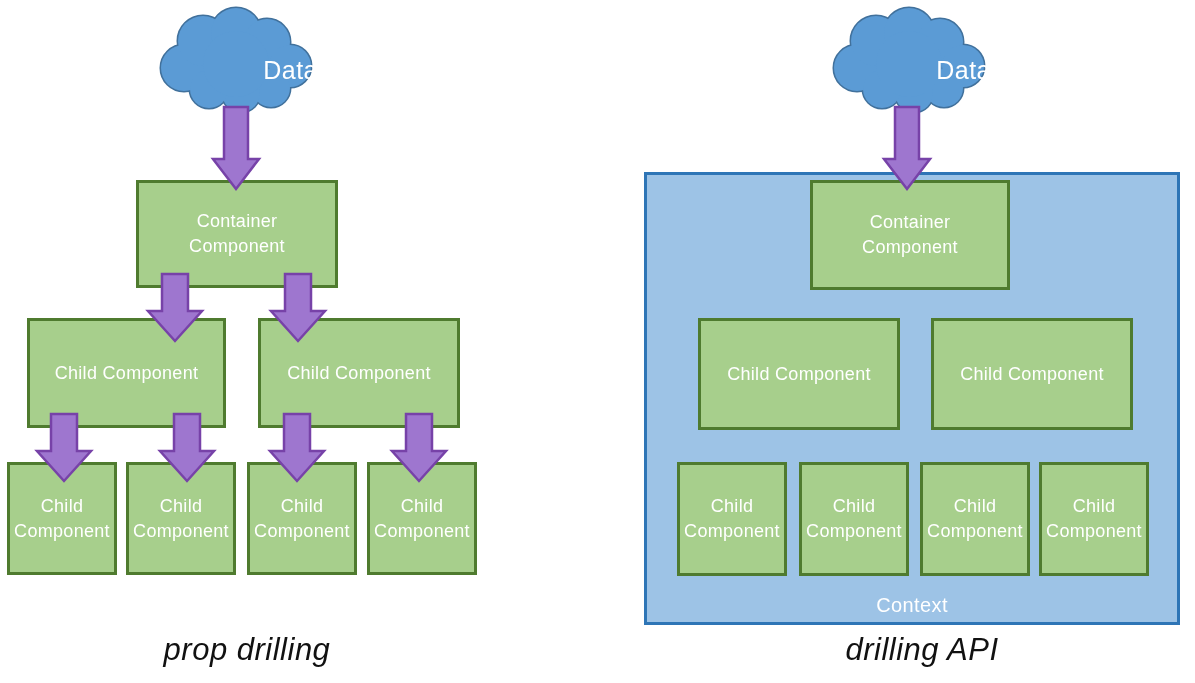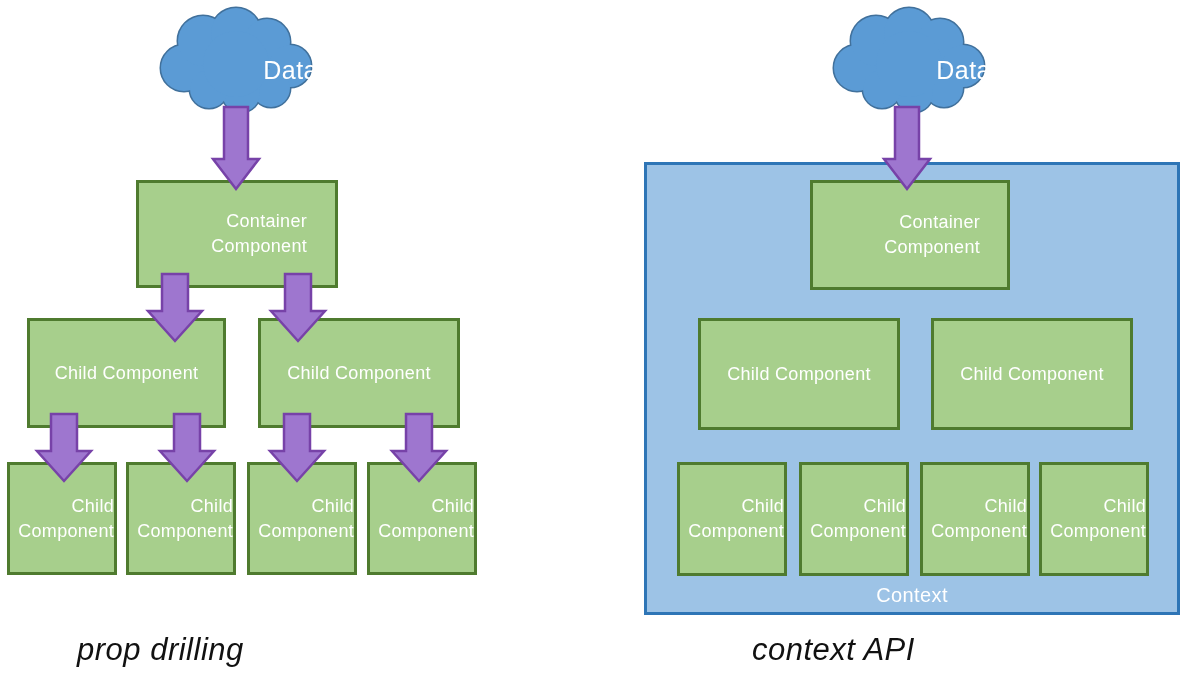--- a/index.html
+++ b/index.html
@@ -29,50 +29,52 @@
     text-align:right;
     color:var(--box-text);
     font-size:25px;
     letter-spacing:0.5px;
   }
   .gbox{
     position:absolute;
     background:var(--box-fill);
     border:3px solid var(--box-border);
     display:flex;align-items:center;justify-content:center;
-    text-align:right;
+    text-align:center;
   }
   .box-label{
     color:var(--box-text);
     font-size:18px;
     line-height:25px;
     letter-spacing:0.3px;
   }
   .box-label.narrow{max-width:140px;}
   .arrow{position:absolute;overflow:visible;}
   .arrow polygon{
     fill:var(--arrow-fill);
     stroke:var(--arrow-border);
     stroke-width:2.5;
   }
   .context-box{
     position:absolute;
     background:var(--ctx-fill);
     border:3px solid var(--ctx-border);
+    margin-top:10px;
   }
   .context-label{
     position:absolute;
     left:0;right:0;bottom:5px;
     text-align:center;
     color:var(--box-text);
     font-size:20px;
     letter-spacing:0.4px;
   }
   .caption{
     position:absolute;
+    text-align:center;
     font-style:italic;
     font-size:31px;
     color:var(--caption-text);
     letter-spacing:0.5px;
   }
   .cloud .outline{fill:var(--cloud-fill);stroke:var(--cloud-border);stroke-width:3;}
   .cloud .filler{fill:var(--cloud-fill);stroke:none;}
 </style>
 </head>
 <body>
@@ -209,16 +211,16 @@
       <span class="box-label">Child Component</span>
     </div>
     <div class="gbox" style="left:1039px;top:462px;width:110px;height:114px">
       <span class="box-label">Child Component</span>
     </div>
 
     <svg class="arrow" style="left:883px;top:106px;width:48px;height:84px" viewBox="0 0 48 84" preserveAspectRatio="none">
       <polygon points="12,1 36,1 36,53 47,53 24,83 1,53 12,53" vector-effect="non-scaling-stroke"></polygon>
     </svg>
 
-    <div class="caption" style="left:752px;top:632px;width:340px">context API</div>
+    <div class="caption" style="left:752px;top:632px;width:340px">drilling API</div>
   </div>
 
 </div>
 
 </body></html>

